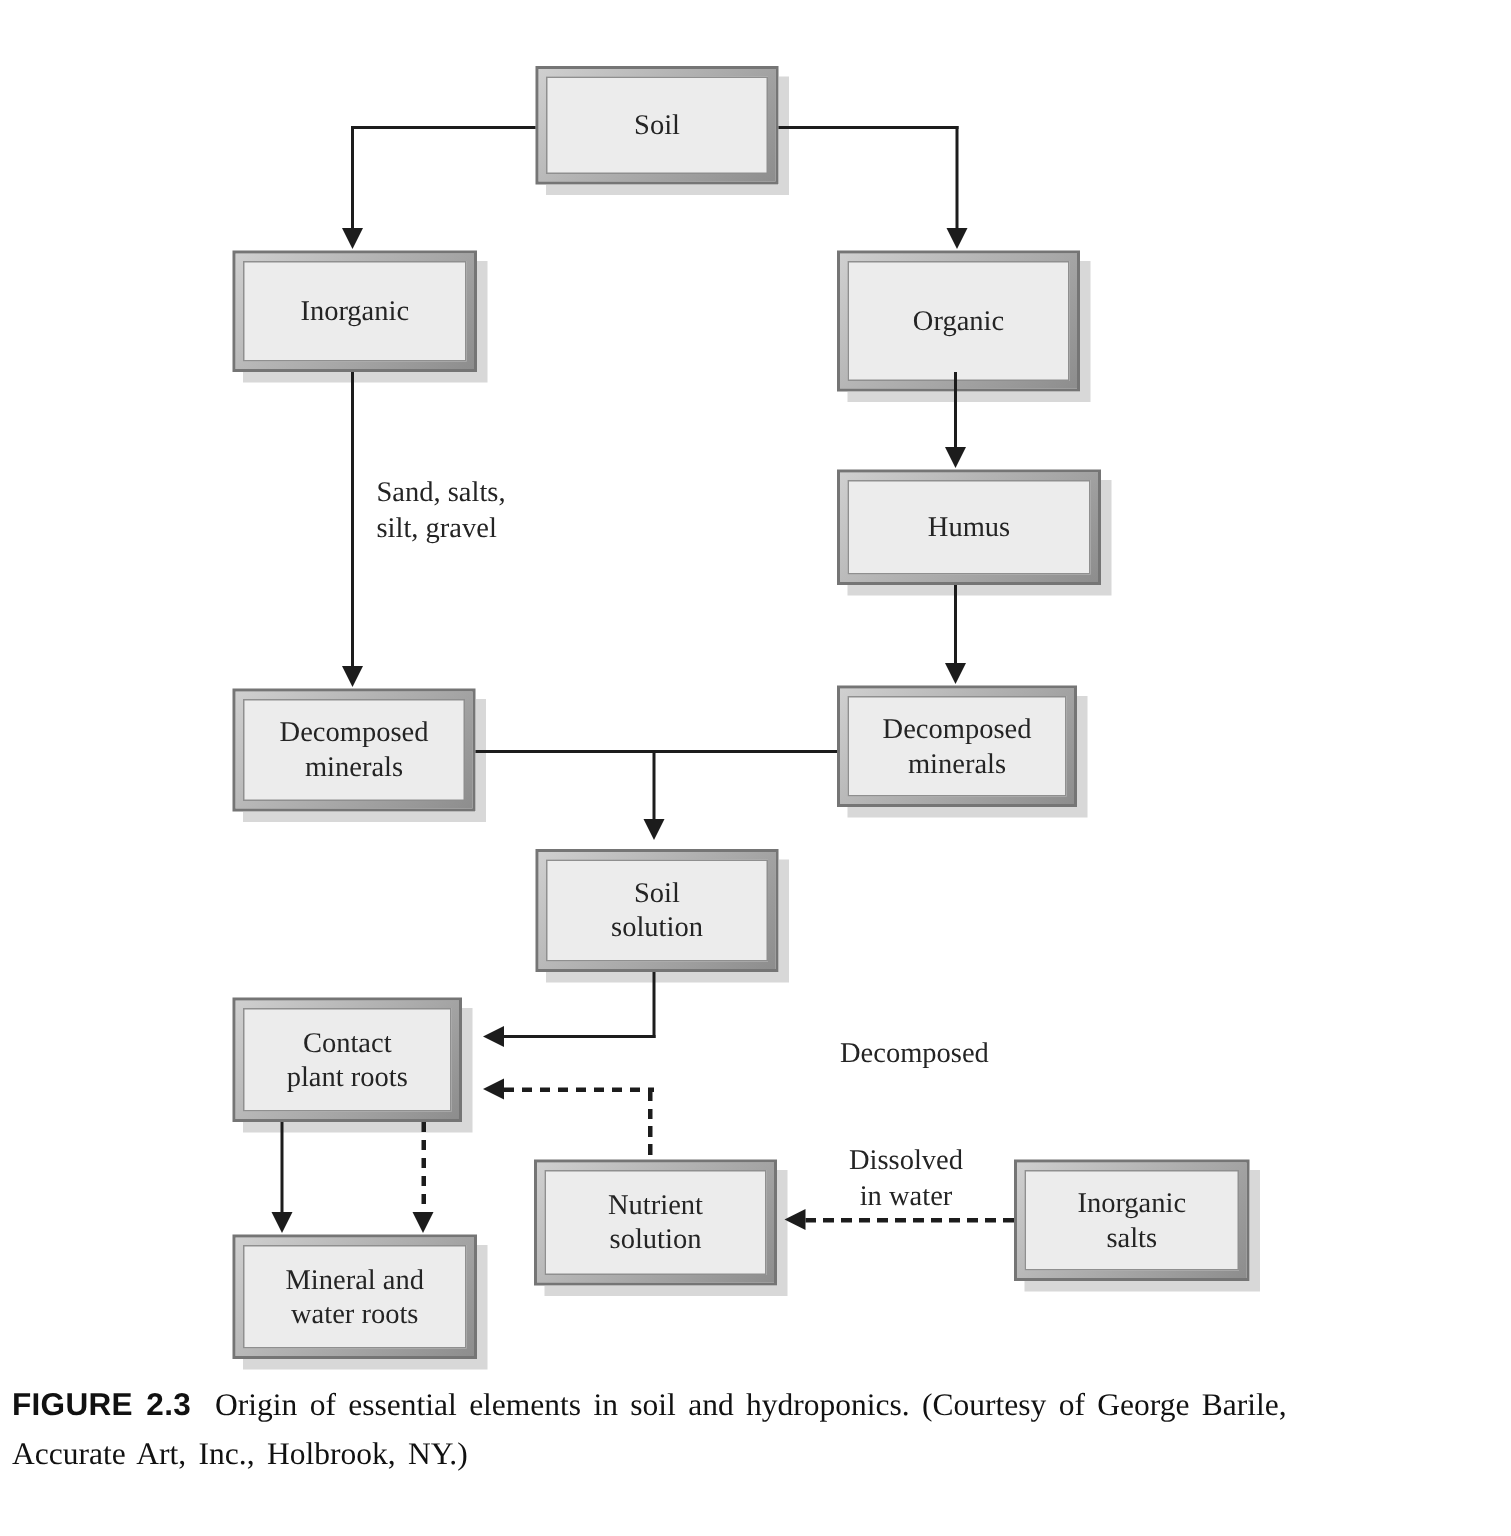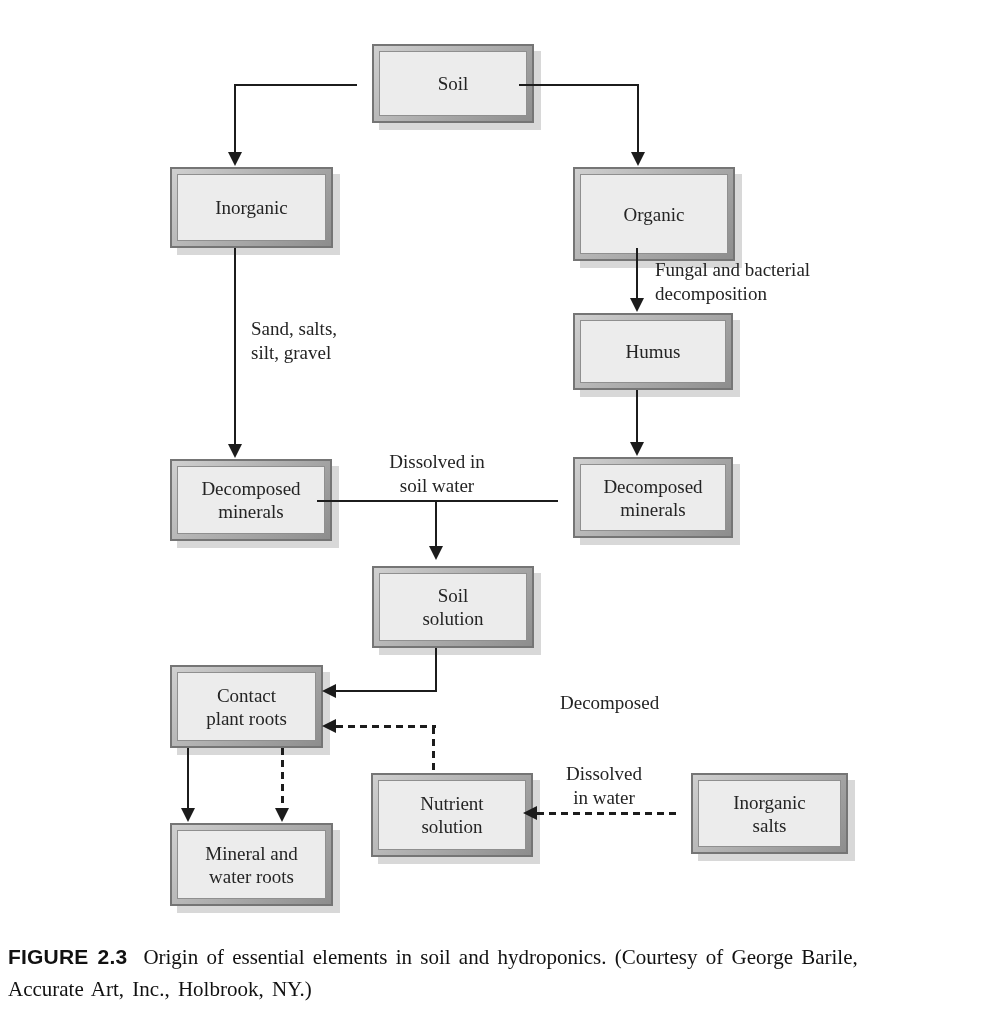--- a/index.html
+++ b/index.html
@@ -11,21 +11,20 @@
     color:#1f1f1f;
     overflow:hidden;
   }
   
   .node{
     position:absolute;
     border:2px solid #757575;
     background:linear-gradient(135deg,#d0d0d0 0%,#b4b4b4 40%,#8d8d8d 100%);
     box-shadow:7px 7px 0 #d8d8d8;
     box-sizing:border-box;
-    margin-left:15px;
   }
   .node-inner{
     position:absolute;
     top:5px;left:5px;right:5px;bottom:5px;
     background:#ececec;
     border:1px solid #8f8f8f;
     display:flex;align-items:center;justify-content:center;
   }
   .node-label{
     font-size:19px;line-height:23px;
@@ -46,21 +45,21 @@
     border-right:14px solid #1c1c1c;}
   
   .edge-label{
     position:absolute;
     font-size:19px;line-height:24px;
     white-space:pre-line;color:#242424;
   }
   .center{text-align:center;}
   
   .caption{
-    position:absolute;left:8px;top:941px;width:992px;
+    position:absolute;left:8px;top:920px;width:992px;
     font-size:21px;line-height:32px;color:#111111;
     word-spacing:3px;
   }
   .caption-label{
     font-family:"Liberation Sans", sans-serif;
     font-weight:bold;
     margin-right:16px;
     letter-spacing:0.2px;
   }
 </style>
@@ -80,21 +79,21 @@
       <span class="node-label">Inorganic</span>
     </div>
   </div>
 
   <div class="node" style="left:558px;top:167px;width:162px;height:94px">
     <div class="node-inner">
       <span class="node-label">Organic</span>
     </div>
   </div>
 
-  <div class="node" style="left:558px;top:313px;width:160px;height:77px">
+  <div class="node" style="left:558px;top:313px;width:176px;height:77px">
     <div class="node-inner">
       <span class="node-label">Humus</span>
     </div>
   </div>
 
   <div class="node" style="left:155px;top:459px;width:162px;height:82px">
     <div class="node-inner">
       <span class="node-label">Decomposed
 minerals</span>
     </div>
@@ -175,24 +174,20 @@
   <div class="arr-left" style="left:322px;top:719px"></div>
 
   <div class="dash-h" style="left:537px;top:812px;width:139px"></div>
   <div class="arr-left" style="left:523px;top:806px"></div>
 
   <div class="dash-v" style="left:281px;top:748px;height:59px"></div>
   <div class="arr-down" style="left:275px;top:808px"></div>
 
   <div class="edge-label" style="left:251px;top:317px">Sand, salts,
 silt, gravel</div>
-  <div class="edge-label" style="left:655px;top:258px">Fungal and bacterial
-decomposition</div>
-  <div class="edge-label center" style="left:367px;top:450px;width:140px">Dissolved in
-soil water</div>
   <div class="edge-label" style="left:560px;top:691px">Decomposed</div>
   <div class="edge-label center" style="left:553px;top:762px;width:102px">Dissolved
 in water</div>
 
   <div class="caption">
     <span class="caption-label">FIGURE 2.3</span><span>Origin of essential elements in soil and hydroponics. (Courtesy of George Barile,</span>
     <div>Accurate Art, Inc., Holbrook, NY.)</div>
   </div>
 
 </div>

